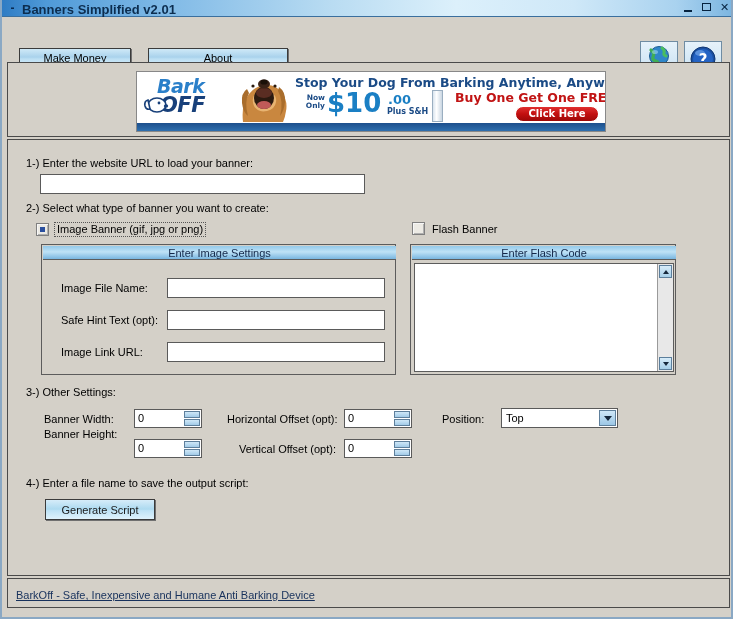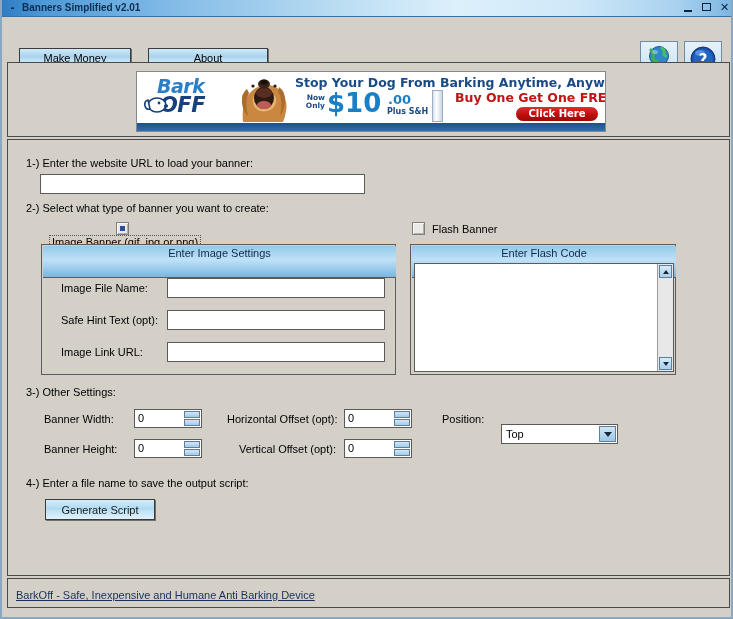--- a/index.html
+++ b/index.html
@@ -42,21 +42,21 @@
     width: 9px; height: 9px;
     color: #0a2b52;
     font-size: 12px;
     line-height: 8px;
     font-weight: bold;
     text-align: center;
   }
   .titlebar-text {
     position: absolute;
     left: 20px; top: 2px;
-    font-size: 10px;
+    font-size: 13px;
     font-weight: bold;
     color: #0c2d4f;
     white-space: nowrap;
     letter-spacing: 0px;
   }
   .titlebar-buttons {
     position: absolute;
     right: 4px; top: 1px;
     display: flex;
     gap: 5px;
@@ -105,21 +105,21 @@
     border: 1px solid #3b3b3b;
     box-shadow: 1px 1px 0 #707070;
     font-size: 11px;
     color: #000000;
     text-align: center;
     line-height: 19px;
     cursor: pointer;
     box-sizing: border-box;
   }
   #btn-make-money { left: 17px; top: 31px; width: 112px; }
-  #btn-about      { left: 146px; top: 31px; width: 120px; }
+  #btn-about      { left: 146px; top: 31px; width: 140px; }
 
   .icon-btn {
     position: absolute;
     top: 24px;
     width: 38px;
     height: 35px;
     background: linear-gradient(to bottom, #e6f2fb, #c6e0f2);
     border: 1px solid #6f8ca3;
     box-sizing: border-box;
     cursor: pointer;
@@ -339,21 +339,21 @@
   
   .groupbox {
     position: absolute;
     background: #d4d0c8;
     border: 1px solid #5c5c5c;
     box-sizing: border-box;
   }
   .group-head {
     position: absolute;
     left: 1px; top: 1px;
-    height: 32px;
+    height: 14px;
     background: linear-gradient(to bottom, #93c9ea 0%, #bfe2f6 45%, #79b6e0 100%);
     border-bottom: 1px solid #5c5c5c;
     font-size: 11px;
     color: #14284a;
     text-align: center;
     line-height: 14px;
     box-sizing: border-box;
   }
 
   
@@ -424,21 +424,20 @@
   .spin-up { top: 0; }
   .spin-dn { top: 8px; }
 
   
   .combo {
     position: absolute;
     height: 20px;
     background: #ffffff;
     border: 1px solid #5a5a5a;
     box-sizing: border-box;
-    margin-top: 16px;
   }
   .combo-val {
     position: absolute;
     left: 4px; top: 0;
     line-height: 18px;
     font-size: 11px;
     color: #000;
   }
   .combo-arrow {
     position: absolute;
@@ -579,21 +578,21 @@
     </div>
   </div>
 
   <div class="form-panel">
 
     <div class="step-label" style="left:18px; top:17px;">1-) Enter the website URL to load your banner:</div>
     <input class="txtbox" style="left: 32px; top: 34px; width: 325px; height: 20px;" value="">
 
     <div class="step-label" style="left:18px; top:62px;">2-) Select what type of banner you want to create:</div>
 
-    <div class="radio-row" style="left:36px; top:82px;flex-direction:column;">
+    <div class="radio-row" style="left:28px; top:82px;">
       <div class="radio-box"></div>
       <div class="radio-label">Image Banner (gif, jpg or png)</div>
     </div>
 
     <div class="radio-row" style="left:404px; top:82px;">
       <div class="check-box"></div>
       <div class="check-label">Flash Banner</div>
     </div>
 
     <div class="groupbox" style="left:33px; top:104px; width:355px; height:131px;">
@@ -627,21 +626,21 @@
 
     <div class="field-label" style="left:36px; top:273px;">Banner Width:</div>
     <div class="spinner" style="left:126px; top:269px; width:68px;">
       <span class="sval">0</span>
       <div class="spin-btns">
         <div class="spin-b spin-up"></div>
         <div class="spin-b spin-dn"></div>
       </div>
     </div>
 
-    <div class="field-label" style="left:36px; top:303px;text-align:center;">Banner Height:</div>
+    <div class="field-label" style="left:36px; top:288px;text-align:center;">Banner Height:</div>
     <div class="spinner" style="left:126px; top:299px; width:68px;">
       <span class="sval">0</span>
       <div class="spin-btns">
         <div class="spin-b spin-up"></div>
         <div class="spin-b spin-dn"></div>
       </div>
     </div>
 
     <div class="field-label" style="left:219px; top:273px;">Horizontal Offset (opt):</div>
     <div class="spinner" style="left:336px; top:269px; width:68px;">

